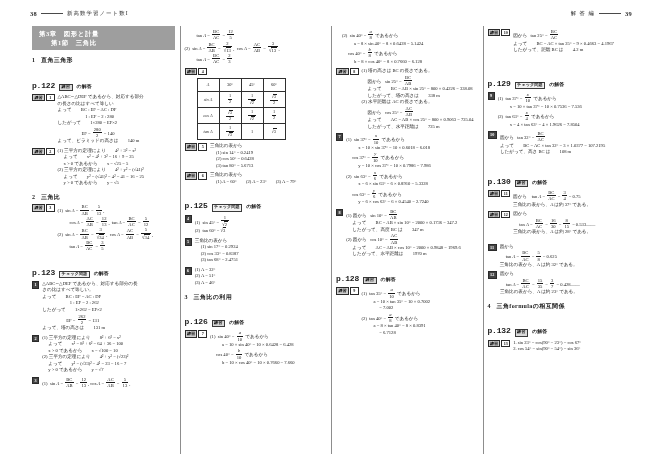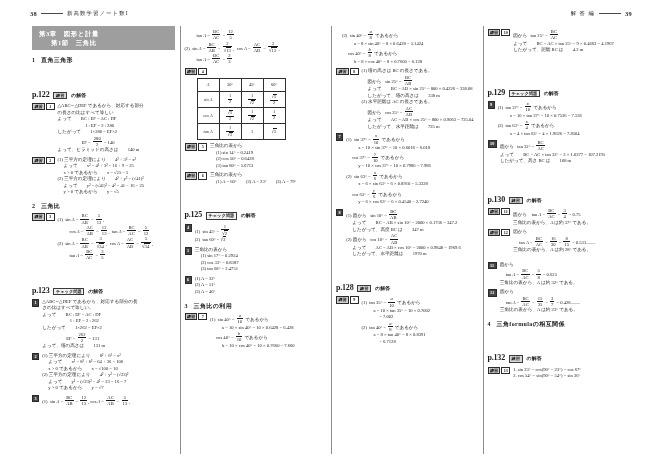--- a/index.html
+++ b/index.html
@@ -30,21 +30,21 @@
   
   .banner{background:#9e9e9e;color:#ffffff;padding:3px 0 3px 7px;margin-bottom:4px;}
   .banner .l1{font-size:6.4px;font-weight:bold;letter-spacing:.6px;}
   .banner .l2{font-size:6.4px;font-weight:bold;letter-spacing:.6px;padding-left:12px;}
 
   
   .sec{font-size:6px;font-weight:bold;margin:6px 0 3px 0;letter-spacing:.4px;}
   .sec .num{display:inline-block;width:9px;}
 
   
-  .pgline{margin:24px 0 3px 0;display:flex;align-items:baseline;gap:4px;}
+  .pgline{margin:15px 0 3px 0;display:flex;align-items:baseline;gap:4px;font-family:Liberation Mono, monospace;}
   .pgline:first-child{margin-top:0;}
   .pgno{font-size:8px;font-weight:bold;letter-spacing:-.2px;}
   .pgtag{font-size:5px;font-weight:bold;}
   .boxlabel{display:inline-block;border:0.7px solid #3a3a3a;padding:0 1.6px;font-size:4.2px;font-weight:bold;line-height:1.25;background:#f2f2f2;}
   .boxlabel.dark{background:#d9d9d9;}
 
   
   .ex{display:flex;align-items:flex-start;gap:3px;margin-top:3px;}
   .ex-tag{flex:0 0 auto;display:inline-flex;align-items:center;gap:1px;}
   .tagbox{border:0.7px solid #2a2a2a;background:#cfcfcf;font-size:4.1px;font-weight:bold;padding:0 1.4px;line-height:1.3;}
@@ -316,20 +316,25 @@
             <span class="ln">(1) A = 32°</span>
             <span class="ln">(2) A = 51°</span>
             <span class="ln">(3) A = 46°</span>
           </span>
         </div>
 
         <div class="sec">
           <span class="num">3</span><span>三角比の利用</span>
         </div>
 
+        <div class="pgline">
+          <span class="pgno">p.126</span>
+          <span class="boxlabel dark">練習</span>
+          <span class="pgtag">の解答</span>
+        </div>
 
         <div class="ex">
           <span class="ex-tag">
             <span class="tagbox">練習</span>
               <span class="numbox">7</span>
           </span>
           <span class="ex-body">
             <span class="ln">(1)&nbsp;&nbsp;sin 40° =&nbsp;<span class="frac"><span class="n"><span class="it">a</span></span><span class="d">10</span></span>&nbsp;であるから</span>
             <span class="ln ind2">a = 10 × sin 40° = 10 × 0.6428 = 6.428</span>
             <span class="ln ind1">cos 40° =&nbsp;<span class="frac"><span class="n"><span class="it">b</span></span><span class="d">10</span></span>&nbsp;であるから</span>

